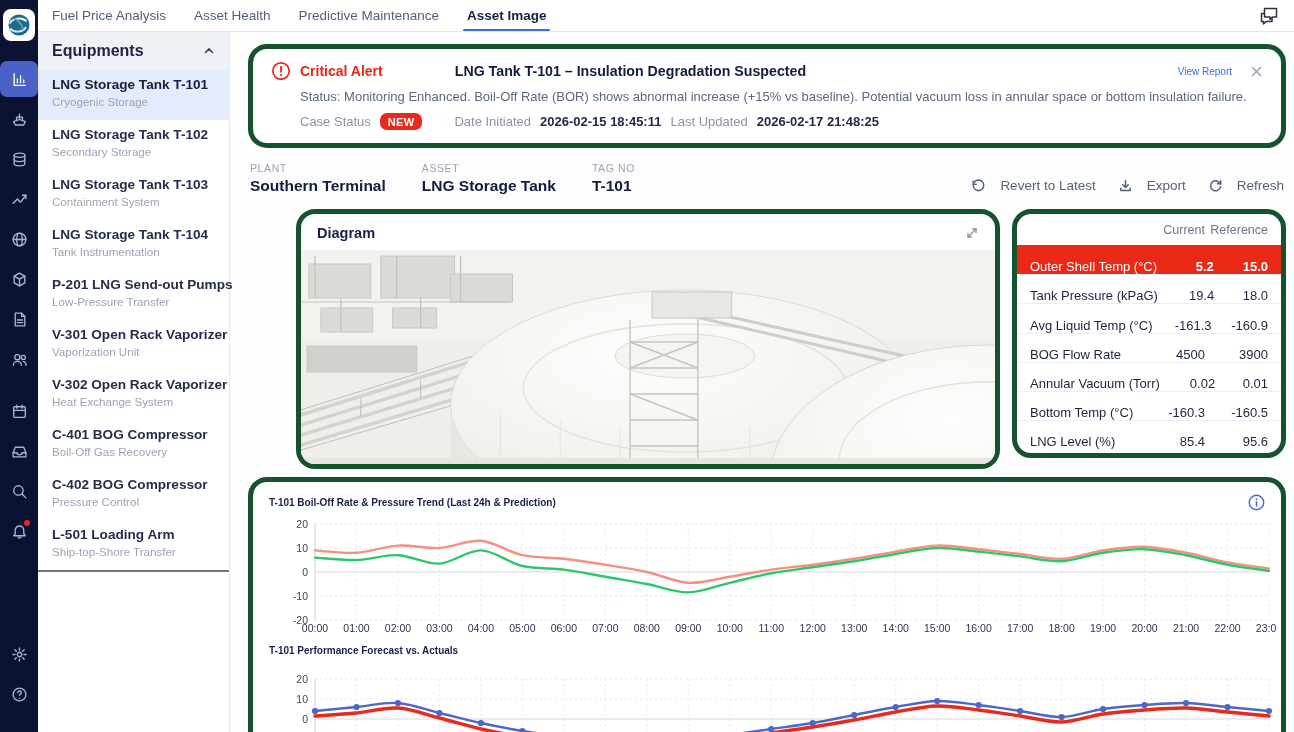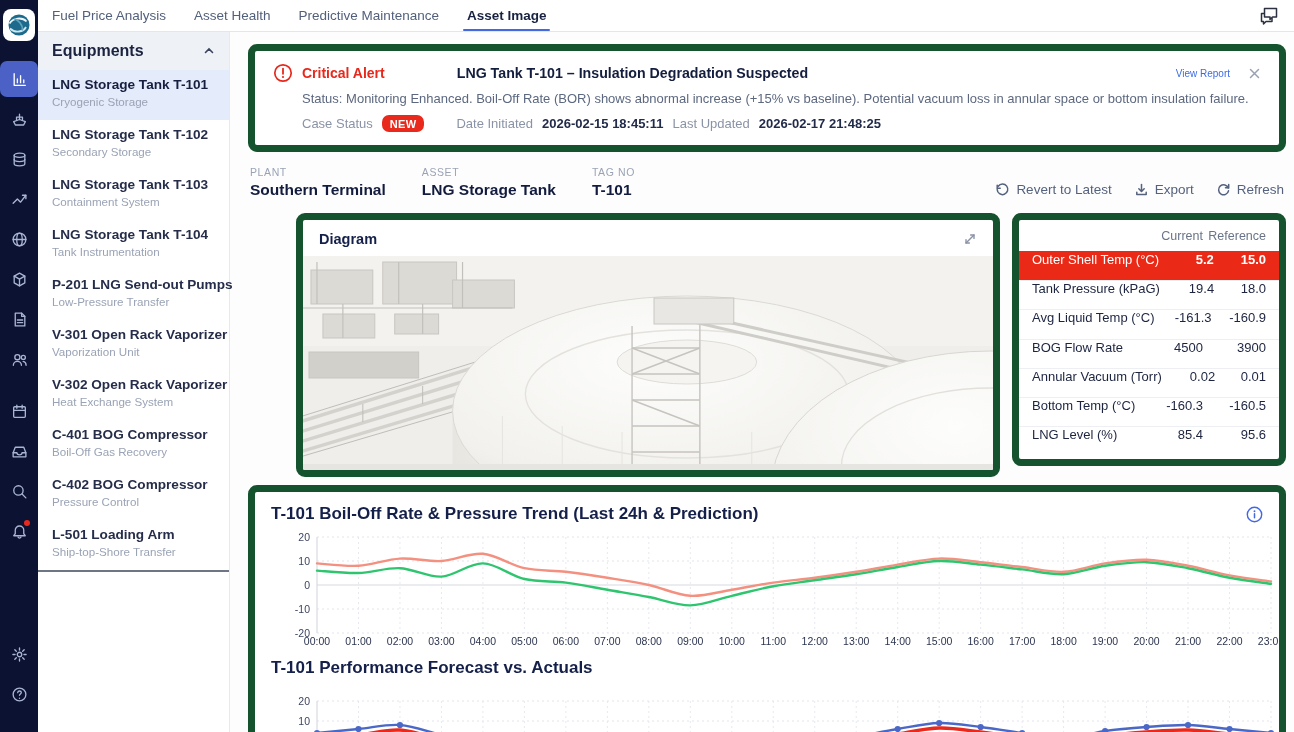--- a/index.html
+++ b/index.html
@@ -40,64 +40,64 @@
   .tab { padding:0 14px; display:flex; align-items:center; font-size:13.5px; color:#53607c;
     cursor:pointer; position:relative; }
   .tab.active { color:#18213f; font-weight:bold; }
   .tab.active::after { content:""; position:absolute; left:10px; right:10px; bottom:0; height:2.5px;
     background:#4468e0; border-radius:2px; }
   .tab-spacer { flex:1; }
   .chat-btn { display:flex; align-items:center; padding:0 14px; cursor:pointer; }
 
   
   .content { position:absolute; left:230px; top:32px; right:0; bottom:-220px; background:#fdfdfe; padding:12px 8px 0 18px; }
-  .card { background:#fff; border:7px solid #14532d; border-radius:9px; }
+  .card { background:#fff; border:5px solid #14532d; border-radius:19px; }
 
   .alert-card { padding:12px 18px 13px 18px; margin-bottom:14px; }
   .alert-row1 { display:flex; align-items:center; }
   .alert-label { color:#e7281c; font-weight:bold; font-size:14px; margin-left:9px; }
   .alert-title { font-weight:bold; font-size:14.2px; color:#131d3d; margin-left:72px; }
   .alert-right { margin-left:auto; display:flex; align-items:center; gap:18px; }
   .view-report { color:#3b6ce4; font-size:10px; cursor:pointer; }
   .alert-close { cursor:pointer; display:flex; }
   .alert-desc { font-size:13px; color:#5c6880; margin:8px 0 0 29px; }
   .alert-meta { display:flex; align-items:center; margin:9px 0 0 29px; font-size:13px; color:#8a93a6; gap:9px; }
   .new-badge { background:#e8291c; color:#fff; font-weight:bold; font-size:11px; padding:3px 8px 2px;
     border-radius:7px; letter-spacing:.3px; }
   .meta-val { color:#222b4a; font-weight:600; }
   .meta-gap { width:14px; }
 
   .meta-row { display:flex; align-items:flex-end; margin:4px 2px 14px 2px; }
   .meta-block { margin-right:36px; }
   .meta-label { font-size:10.5px; color:#9aa3b5; letter-spacing:.6px; }
   .meta-value { font-size:15.5px; font-weight:bold; color:#131c3e; margin-top:3px; }
   .actions { margin-left:auto; display:flex; align-items:center; gap:22px; padding-bottom:2px; }
-  .action-btn { display:flex; align-items:center; gap:6px; font-size:13.5px; color:#55627e; cursor:pointer; }
+  .action-btn { display:flex; align-items:center; gap:14px; font-size:13.5px; color:#55627e; cursor:pointer; }
   .action-btn svg { stroke:#55627e; }
 
   .mid-row { display:flex; align-items:flex-start; gap:12px; margin-bottom:8px;padding-left:48px; }
   .diagram-card { width:704px; overflow:hidden; }
   .diagram-head { display:flex; align-items:center; justify-content:space-between; padding:11px 16px 9px; }
   .diagram-title { font-size:14.5px; font-weight:bold; color:#15204a; }
   .expand-btn { cursor:pointer; display:flex; }
   .diagram-img { display:block; width:702px; height:214px; }
 
   .table-card { flex:1; overflow:hidden; padding-bottom:4px; }
   .t-head { display:flex; align-items:center; height:31px; font-size:12.5px; color:#6a7488; }
-  .t-row { display:flex; align-items:flex-start; height:29.2px; border-top:1px solid #edeff3; font-size:13px;
+  .t-row { display:flex; align-items:flex-end; height:29.2px; border-top:1px solid #edeff3; font-size:13px;
     color:#1c2440; cursor:default; }
   .t-label { flex:1; padding-left:13px; white-space:nowrap; }
   .t-cur, .t-ref { width:66px; text-align:right; }
   .t-ref { width:76px; padding-right:13px; }
   .t-row.alert { background:#ea2a17; color:#fff; border-top-color:#ea2a17; }
   .t-row.alert .t-cur, .t-row.alert .t-ref { font-weight:bold; }
 
   .chart-card { padding:12px 16px 16px; margin-bottom:20px; }
   .chart-title-row { display:flex; align-items:center; justify-content:space-between; }
-  .chart-title { font-size:17px; font-weight:bold; color:#15204a; }
+  .chart-title { font-size:10px; font-weight:bold; color:#15204a; }
   .info-btn { cursor:pointer; display:flex; }
   .chart-svg { display:block; margin-top:7px; }
   .chart-title2 { margin-top:9px; }
   .chart2-wrap { margin-top:17px; }
 </style>
 </head>
 <body>
 
 <div class="stage">
 

